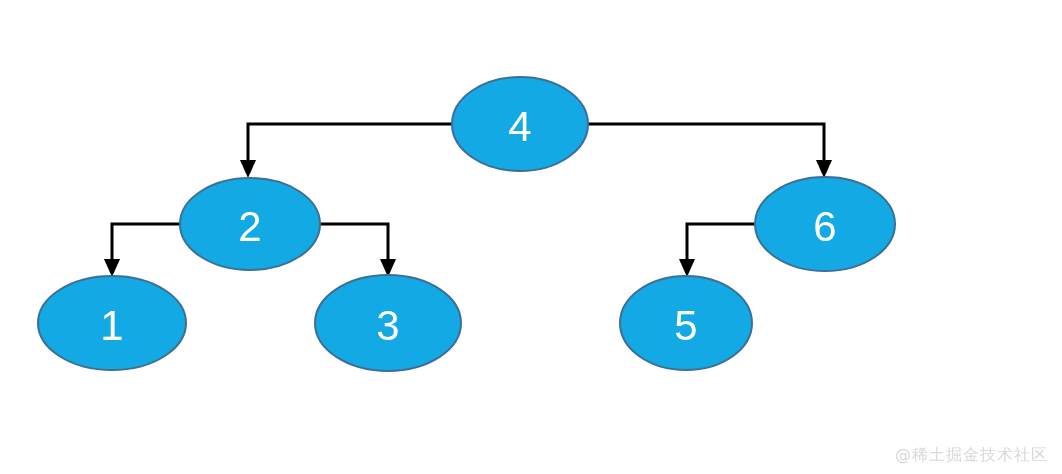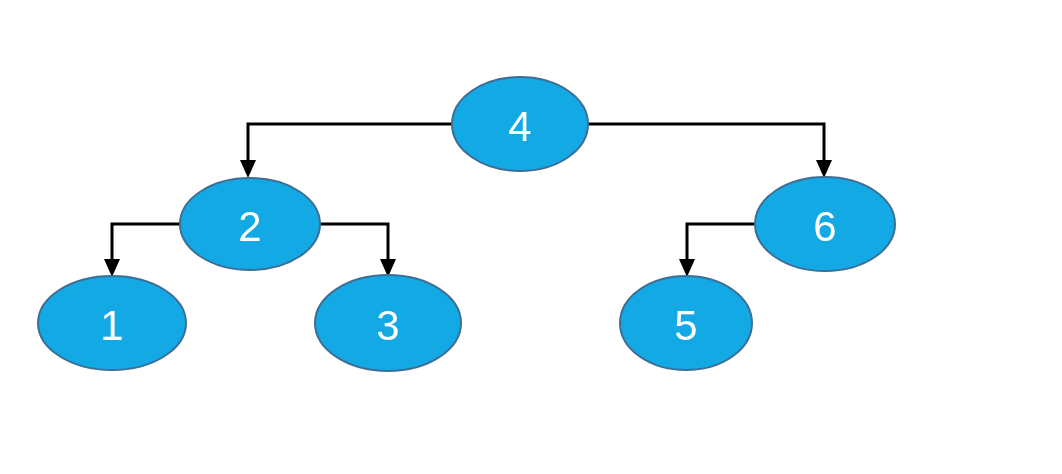--- a/index.html
+++ b/index.html
@@ -126,14 +126,15 @@
       </g>
 
       <g>
         <ellipse class="node-ellipse" cy="323" rx="66" ry="47" cx="686"></ellipse>
         <text class="node-label" x="686" y="325">5</text>
       </g>
 
     </g>
   </svg>
 
+  <div class="watermark">@稀土掘金技术社区</div>
 
 </div>
 
 </body></html>

